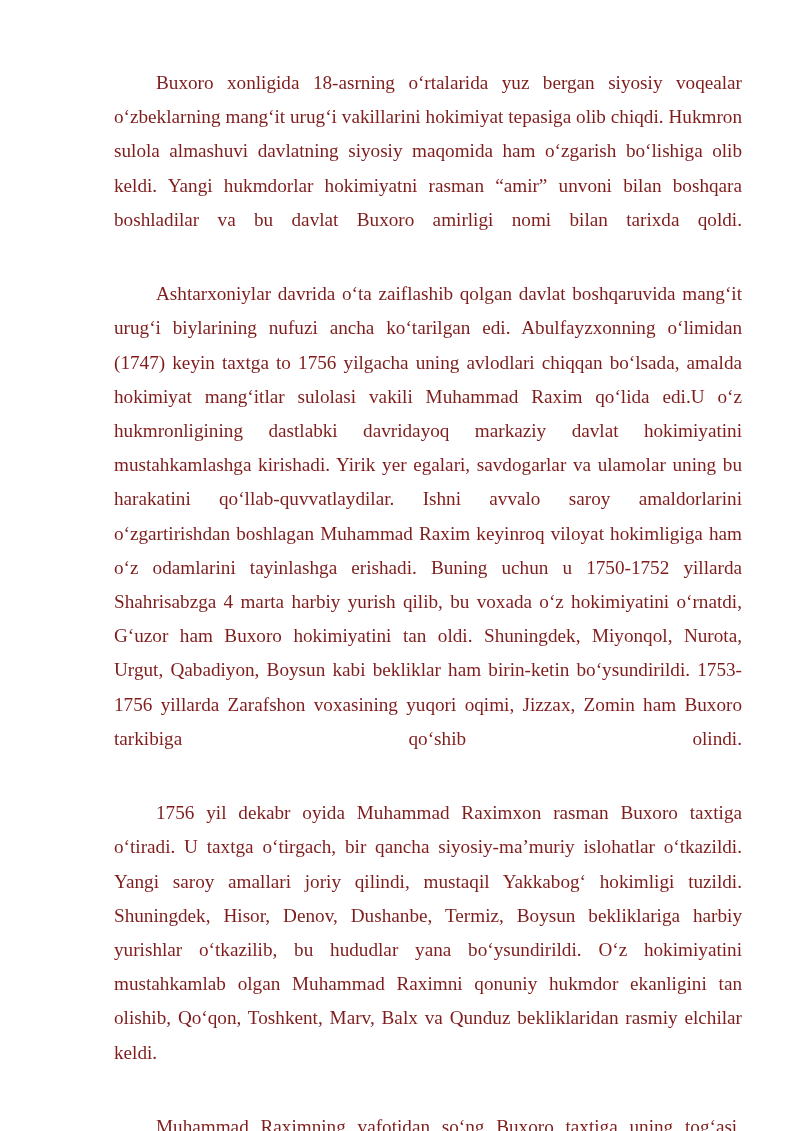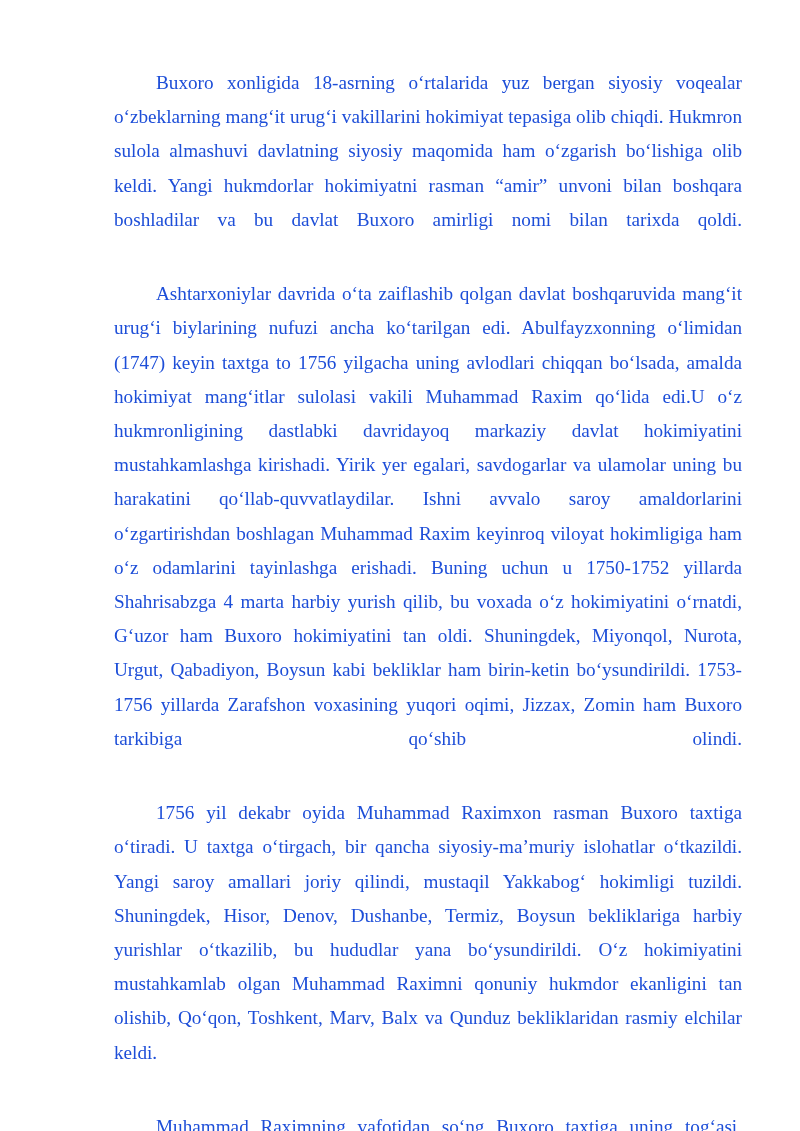--- a/index.html
+++ b/index.html
@@ -26,21 +26,21 @@
   .content {
     width: 628px;
   }
   p.para {
     margin: 0 0 6px 0;
     font-size: 19.2px;
     line-height: 34.2px;
     text-align: justify;
     text-justify: inter-word;
     text-indent: 42px;
-    color: #1d4ed8;
+    color: #7f1d1d;
     
     -webkit-font-smoothing: antialiased;
   }
   p.para:last-child {
     margin-bottom: 0;
   }
   
   p.para::after {
     content: "";
     display: inline-block;

